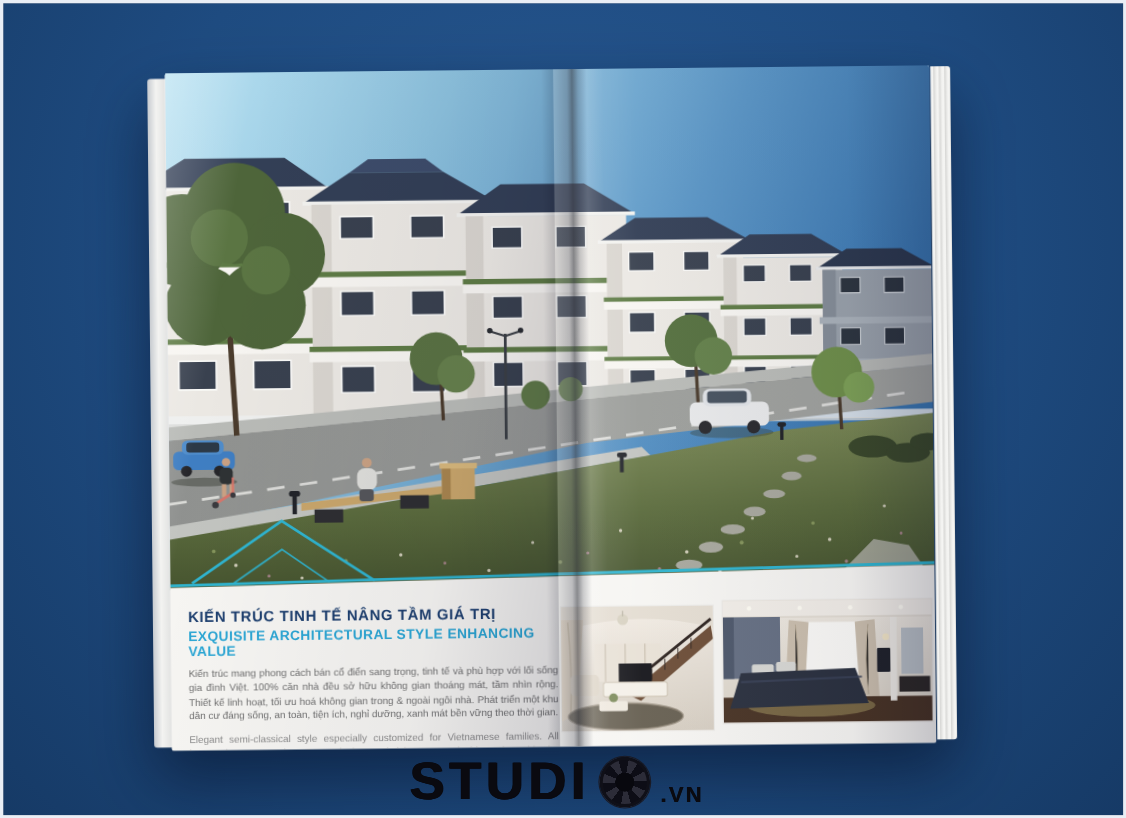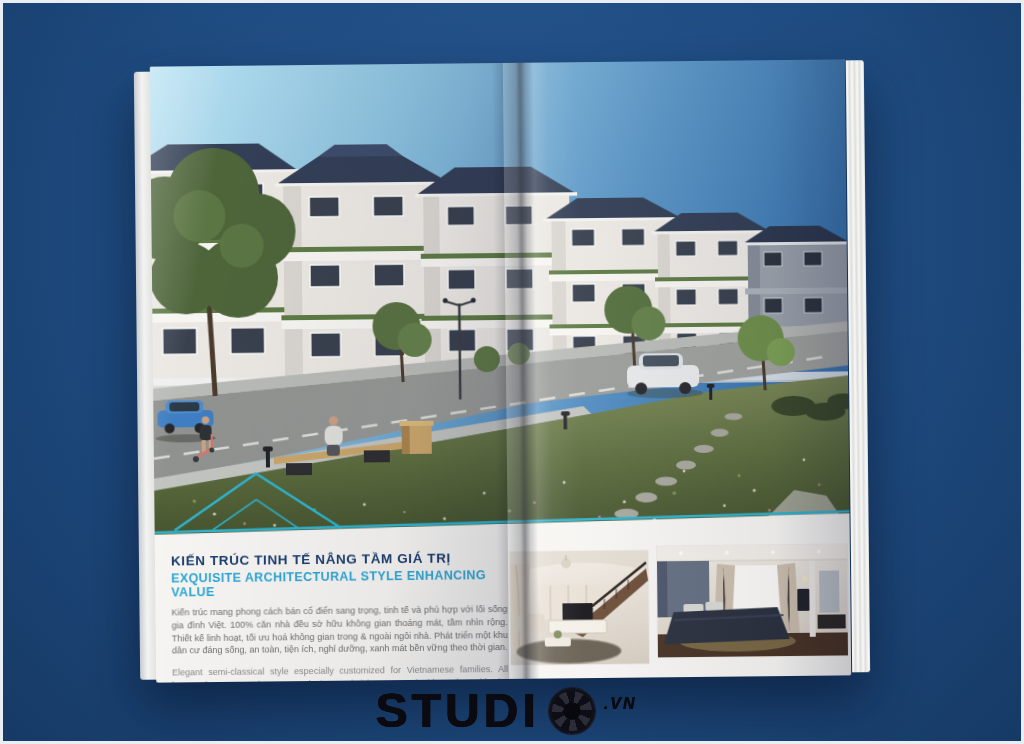--- a/index.html
+++ b/index.html
@@ -60,24 +60,23 @@
     text-shadow:0.6px 0 0 #0a0a10,-0.6px 0 0 #0a0a10;
   }
   .aperture{
     width:46px;height:46px;border-radius:50%;
     background:
       radial-gradient(circle at 50% 50%, #08080e 0 26%, rgba(0,0,0,0) 27%),
       repeating-conic-gradient(from 10deg, #2c2c38 0deg 25deg, #0d0d16 25deg 51.4deg);
     box-shadow:inset 0 0 0 3px #101018, 0 0 0 1px #1a1a24;
   }
   .logo-domain{
-    font-size:16px;font-weight:bold;color:#0a0a10;letter-spacing:2px;
-    align-self:flex-end;margin-bottom:22px;
+    font-size:20px;font-weight:bold;color:#0a0a10;letter-spacing:2px;
+    align-self:flex-end;margin-bottom:0;
     text-shadow:0.4px 0 0 #0a0a10;
-    font-style:italic;
   }
 </style>
 </head>
 <body>
 
 <div class="stage">
 
   <div class="book">
     <div class="page-edge-left"></div>
     <div class="page-edge-right"></div>

